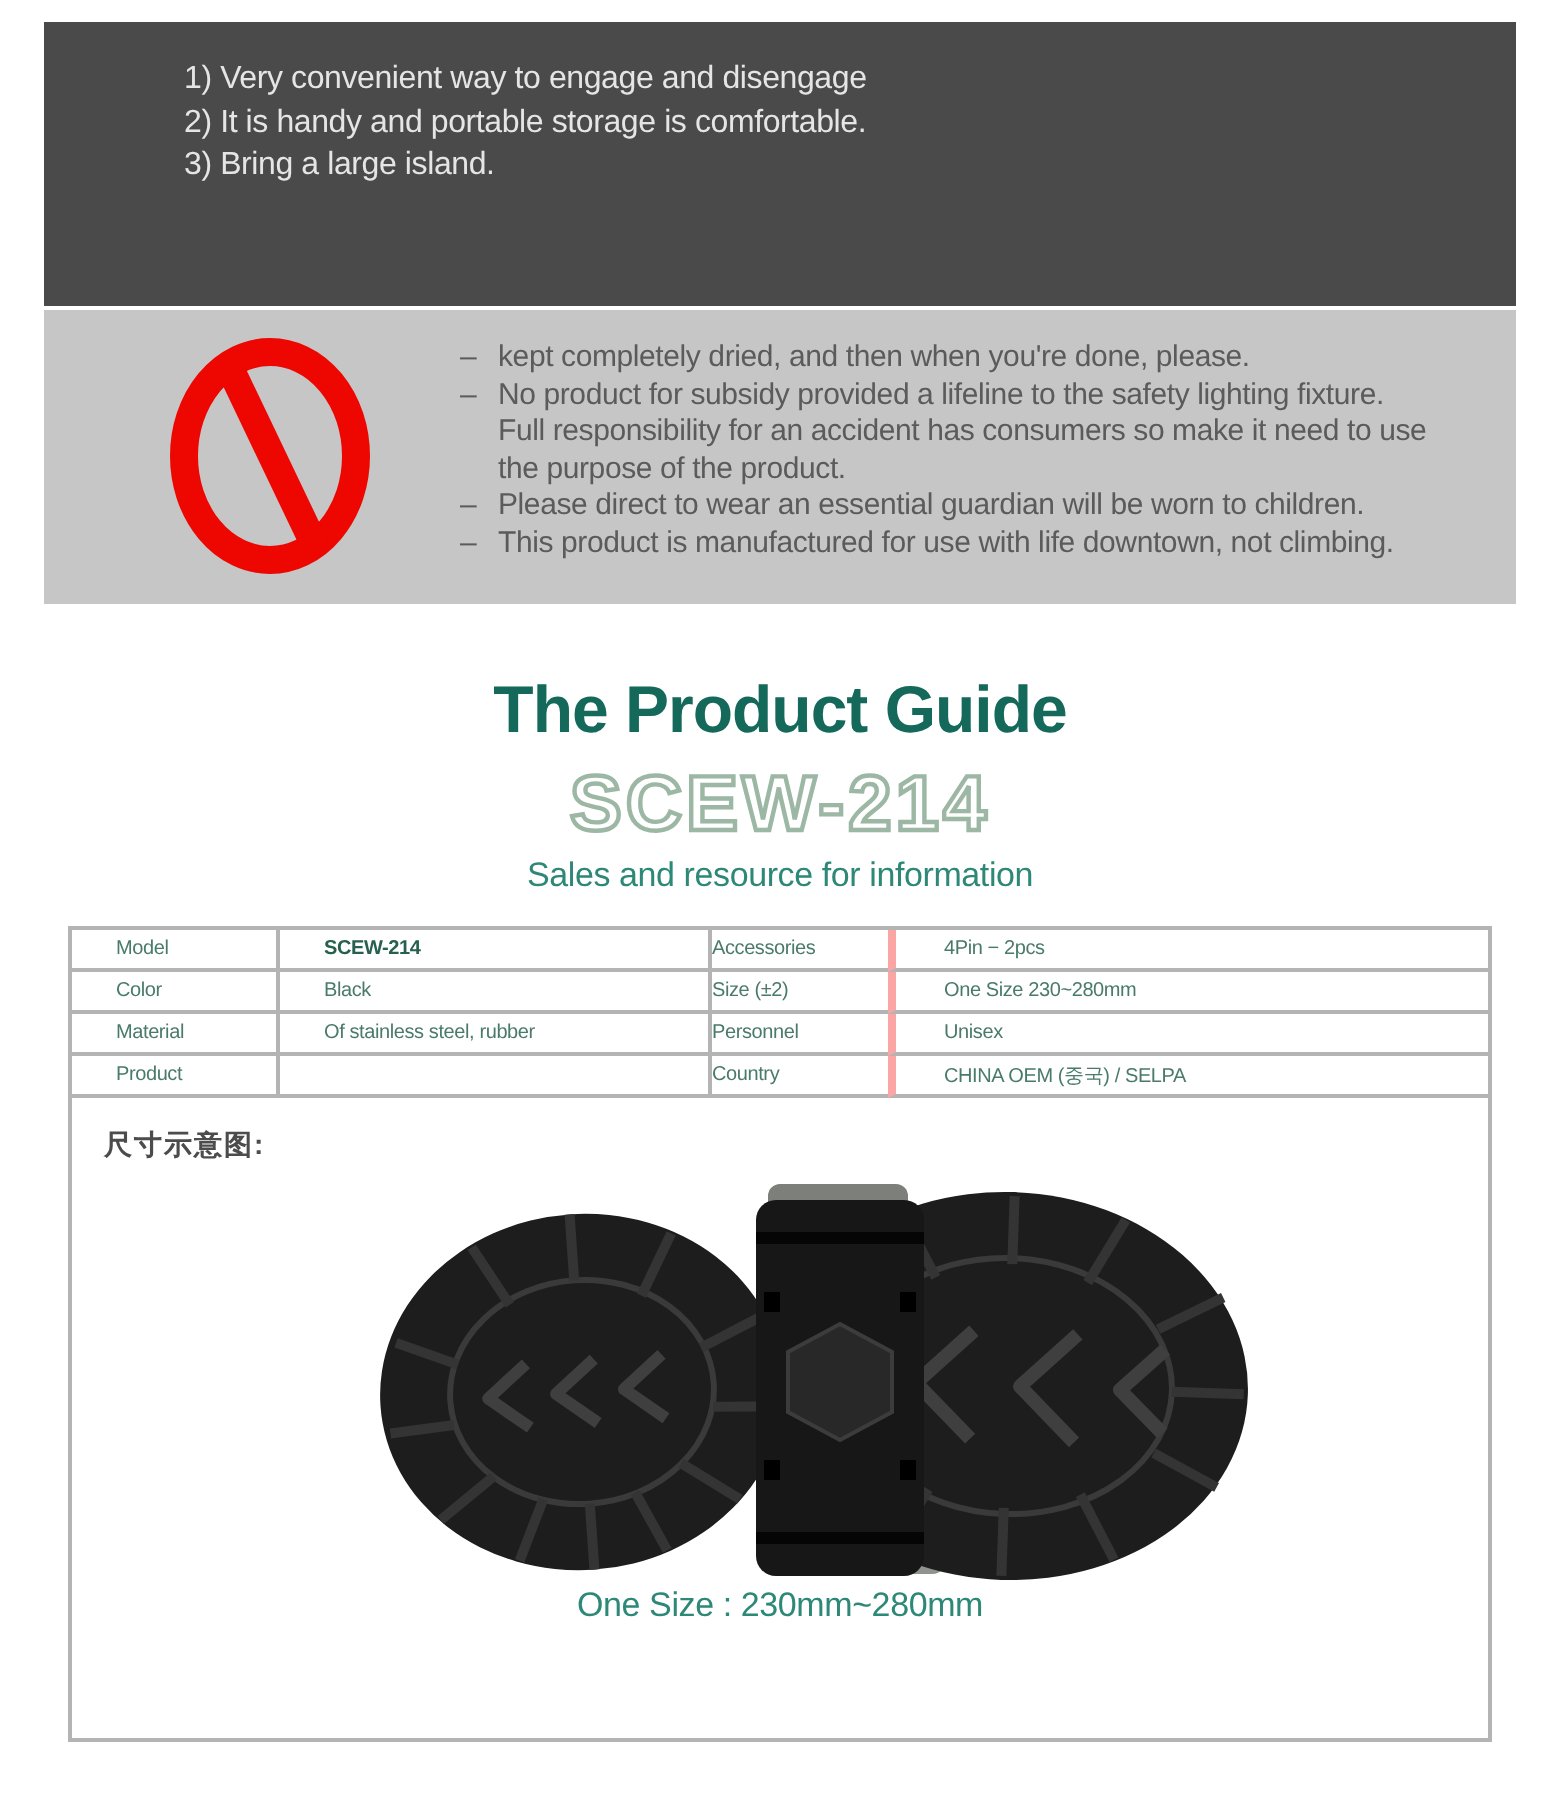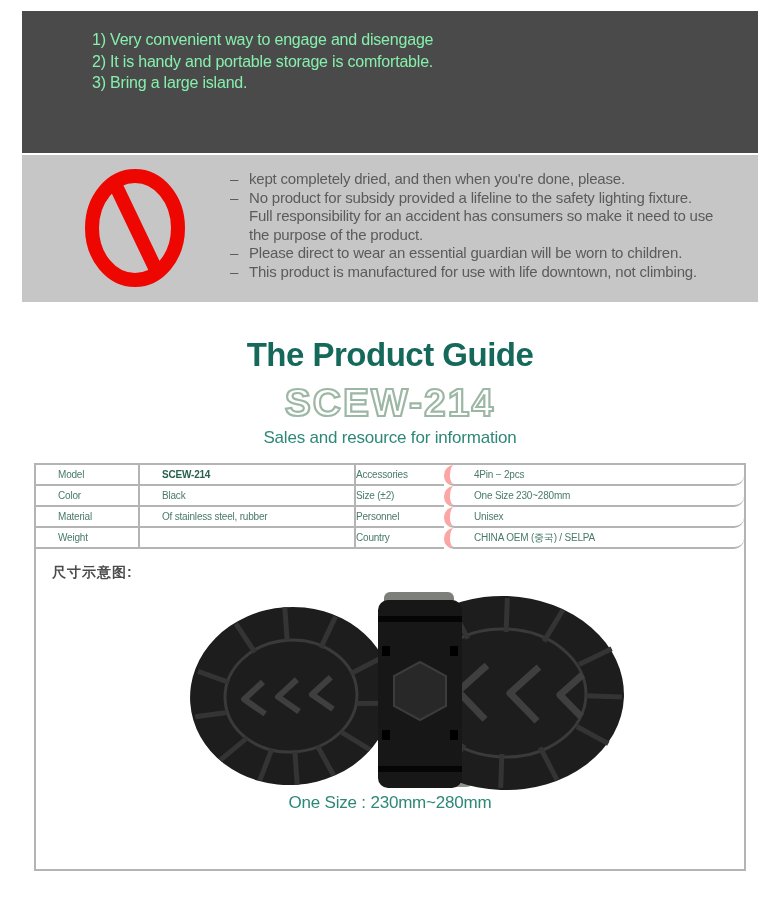--- a/index.html
+++ b/index.html
@@ -13,21 +13,21 @@
   
   .header-block {
     position:absolute; left:22px; top:11px; width:736px; height:142px;
     background:#4a4a4a; color:#fdfdfd; padding:18px 20px 0 70px;
   }
   .header-title {
     font-size:28.5px; font-weight:400; letter-spacing:-0.8px; color:#fdfdfd;
     margin-bottom:9px; white-space:nowrap;
   }
   .header-point {
-    font-size:16px; line-height:21.5px; color:#86efac; letter-spacing:-0.2px;
+    font-size:16px; line-height:21.5px; color:#e5e5e5; letter-spacing:-0.2px;
   }
 
   
   .warning-block {
     position:absolute; left:22px; top:155px; width:736px; height:147px;
     background:#c6c6c6;
   }
   .no-entry-icon { position:absolute; left:62px; top:13px; width:102px; height:120px; }
   .warning-text { position:absolute; left:208px; top:15px; }
   .warning-line { display:flex; font-size:15px; line-height:18.6px; color:#5b5b5b; letter-spacing:-0.2px; }
@@ -54,21 +54,21 @@
     border:2px solid #b4b4b4; background:#fff;
   }
   .spec-table { display:grid; grid-template-columns:102px 216px 90px 1fr; width:100%; }
   .spec-cell {
     height:21px; font-size:10px; color:#4a7b6a; display:flex; align-items:center;
     border-bottom:2px solid #b4b4b4; letter-spacing:-0.2px; overflow:hidden; white-space:nowrap;
   }
   .spec-cell.lab1 { padding-left:22px; }
   .spec-cell.val1 { padding-left:22px; border-left:2px solid #b4b4b4; }
   .spec-cell.lab2 { border-left:2px solid #b4b4b4; }
-  .spec-cell.val2 { padding-left:24px; border-left:6px solid #fca5a5;border-radius:10px; }
+  .spec-cell.val2 { padding-left:24px; border-left:4px solid #fca5a5; }
   .spec-cell.model-val { font-weight:700; color:#27604f; }
 
   .diagram-label {
     position:absolute; left:16px; top:99px;
     font-size:14px; font-weight:700; color:#4c4c4c; letter-spacing:1px;
   }
   .sole-figure { position:absolute; left:150px; top:125px; width:440px; height:206px; }
   .size-note {
     position:absolute; left:0; top:328px; width:708px; text-align:center;
     font-size:17px; color:#2d8877; letter-spacing:-0.2px;
@@ -132,21 +132,21 @@
       <div class="spec-cell lab1">Color</div>
       <div class="spec-cell val1">Black</div>
       <div class="spec-cell lab2">Size (±2)</div>
       <div class="spec-cell val2">One Size  230~280mm</div>
 
       <div class="spec-cell lab1">Material</div>
       <div class="spec-cell val1">Of stainless steel, rubber</div>
       <div class="spec-cell lab2">Personnel</div>
       <div class="spec-cell val2">Unisex</div>
 
-      <div class="spec-cell lab1">Weight</div>
+      <div class="spec-cell lab1">Product</div>
       <div class="spec-cell val1"></div>
       <div class="spec-cell lab2">Country</div>
       <div class="spec-cell val2">CHINA OEM (중국) / SELPA</div>
     </div>
 
     <div class="diagram-label">尺寸示意图:</div>
 
     <svg class="sole-figure" viewBox="0 0 440 206">
 
       <rect x="210" y="165" width="78" height="32" rx="8" fill="#8f948e"></rect>

